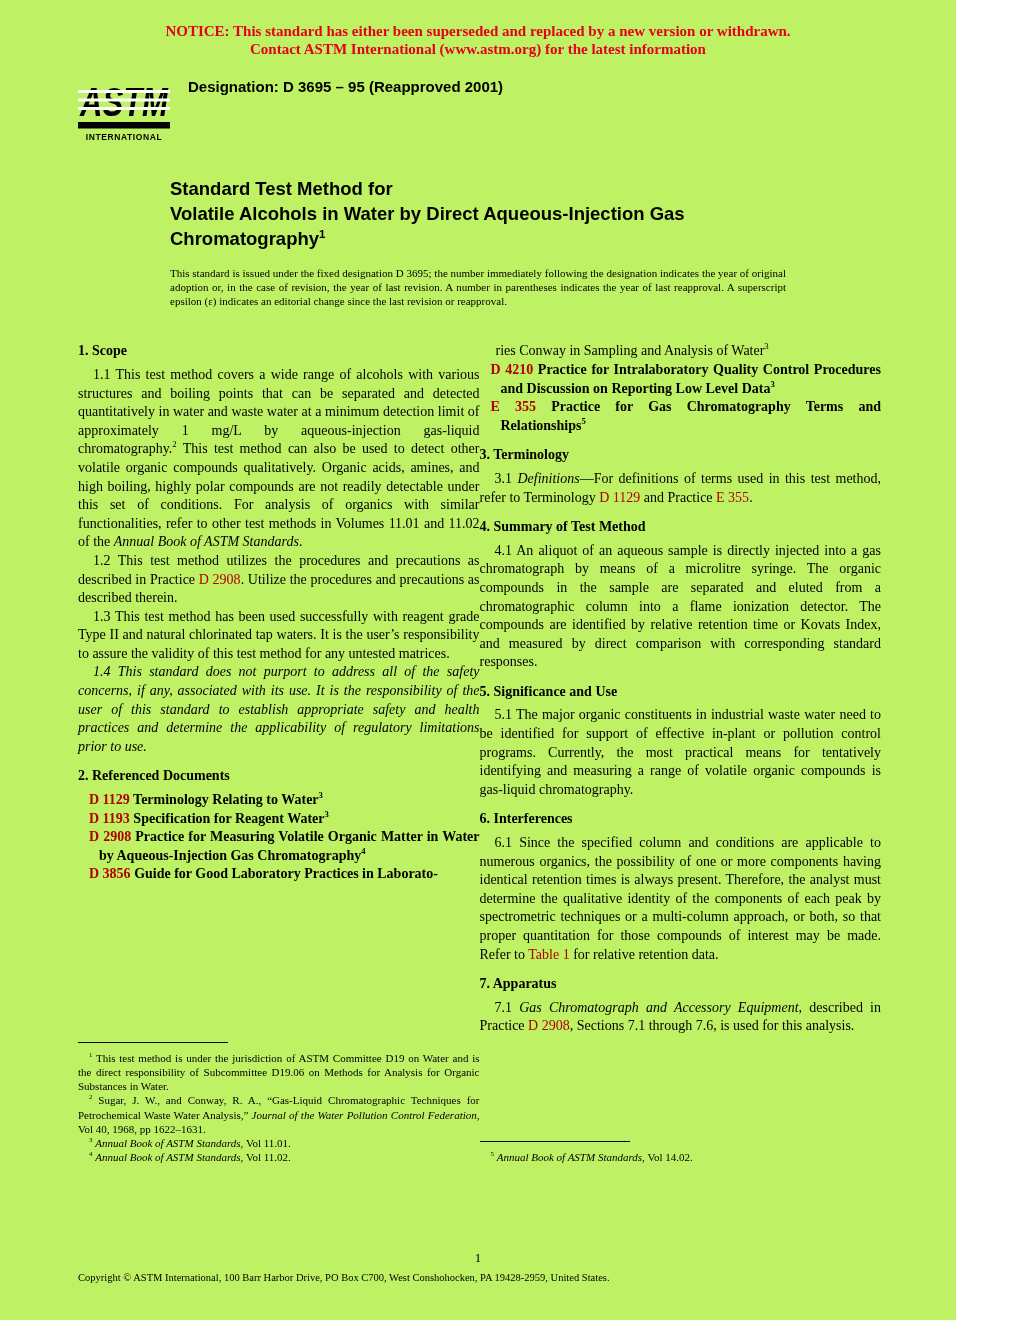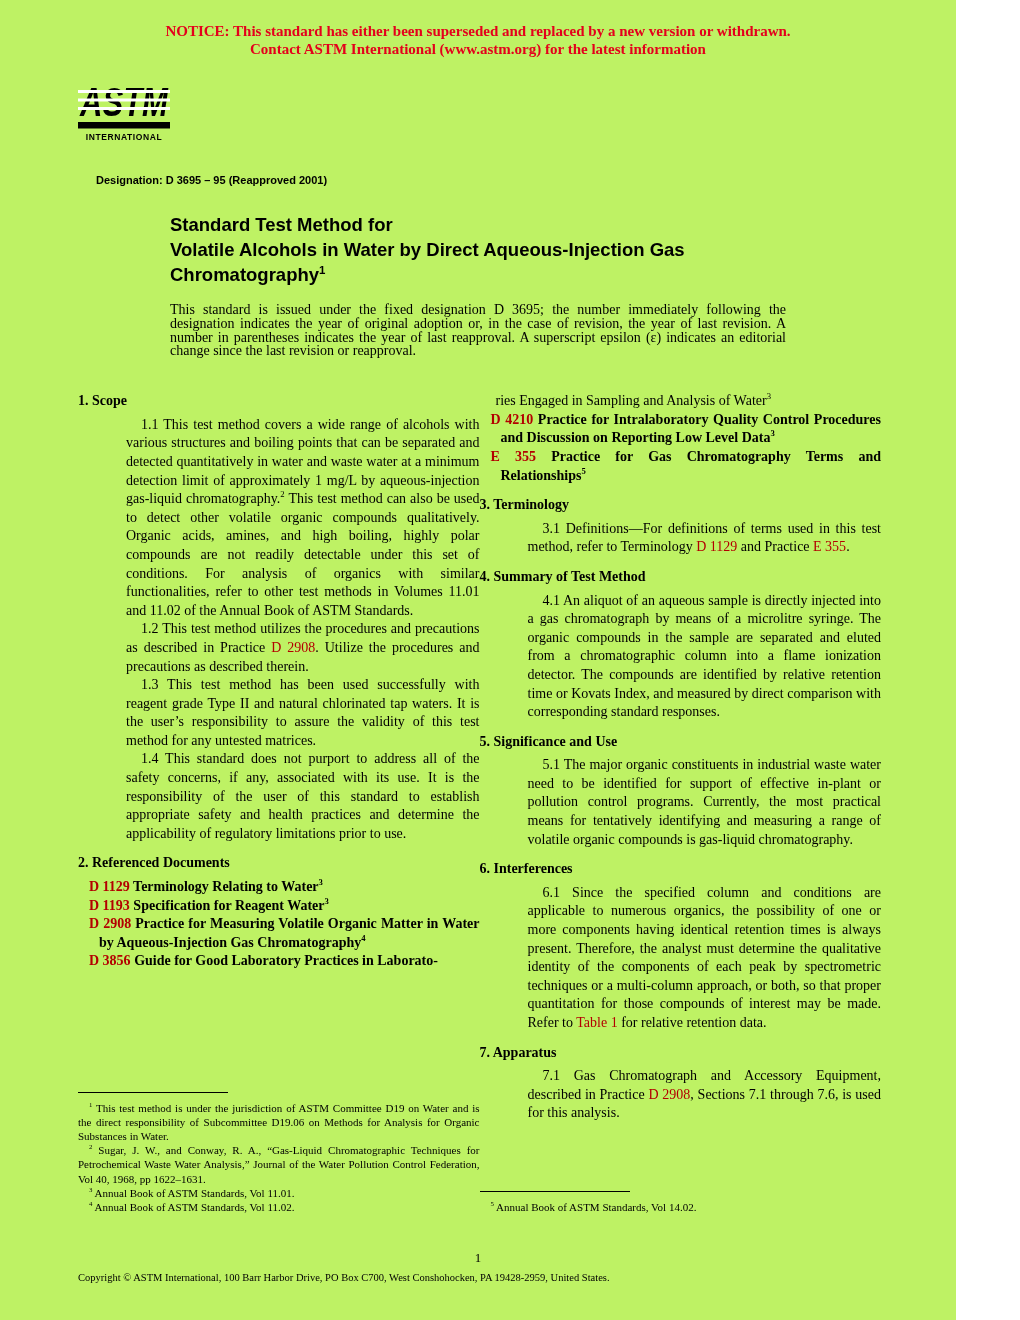--- a/index.html
+++ b/index.html
@@ -2,45 +2,45 @@
 <html style="--notice: #e4001c; --link: #b30000;"><head>
 <meta charset="utf-8">
 <style>
   html,body{margin:0;padding:0;background:#fff;}
   .page{width:956px;height:1320px;position:relative;background:#bef264;color:#000;
         font-family:"Liberation Serif","DejaVu Serif",serif;overflow:hidden;}
   p,h1,h2{margin:0;padding:0;}
 
   .notice{padding-top:22px;text-align:center;font-weight:bold;font-size:15px;line-height:18px;color:var(--notice,#e4001c);}
 
-  .header-row{display:flex;align-items:flex-start;margin:16px 75px 0 78px;flex-direction:column;}
+  .header-row{display:flex;align-items:flex-start;margin:16px 75px 0 78px;}
   .logo{width:92px;flex:0 0 auto;}
-  .designation{margin:24px 0 0 18px;font-family:"Liberation Sans",sans-serif;font-weight:bold;font-size:11px;}
+  .designation{margin:4px 0 0 18px;font-family:"Liberation Sans",sans-serif;font-weight:bold;font-size:15px;}
 
   .title-block{margin:26px 170px 0 170px;}
   .title-prefix,.title-main{font-family:"Liberation Sans",sans-serif;font-weight:bold;font-size:18.5px;line-height:25px;}
-  .issued-note{margin-top:16px;font-size:14px;line-height:13.8px;text-align:justify;}
+  .issued-note{margin-top:16px;font-size:11px;line-height:13.8px;text-align:justify;}
 
   .columns{display:flex;margin:34px 75px 0 78px;}
   .col{width:420px;height:822px;display:flex;flex-direction:column;
        font-size:14px;line-height:18.6px;text-align:justify;}
   .col h2{font-size:14px;font-weight:bold;margin:11px 0 5px;text-align:left;}
   .col > :first-child{margin-top:0;}
-  .para{text-indent:15px;margin-left:48px;}
+  .para{text-indent:15px;}
   .ref{padding-left:21px;text-indent:-10px;font-weight:bold;}
   .ref-cont{padding-left:16px;}
 
   .footnotes{margin-top:auto;}
   .fn-rule{width:150px;border-top:1.2px solid #000;margin-bottom:8px;}
   .fn{font-size:11px;line-height:14.2px;text-align:justify;text-indent:11px;}
 
   .copyright{position:absolute;left:78px;top:1272px;font-size:10.5px;}
   .page-number{position:absolute;left:0;right:0;top:1250px;text-align:center;font-size:13px;}
 
-  .it{}
+  .it{font-style:italic;}
   .lk{color:var(--link,#b30000);}
   sup{font-size:0.62em;vertical-align:super;line-height:0;}
 </style>
 </head>
 <body>
 
 <div class="page">
 
   <div class="notice">
     <div>NOTICE: This standard has either been superseded and replaced by a new version or withdrawn.</div>
@@ -85,21 +85,21 @@
       <div class="footnotes">
         <div class="fn-rule"></div>
         <p class="fn"><sup>1</sup><span> This test method is under the jurisdiction of ASTM Committee D19 on Water and is the direct responsibility of Subcommittee D19.06 on Methods for Analysis for Organic Substances in Water.</span></p>
         <p class="fn"><sup>2</sup><span> Sugar, J. W., and Conway, R. A., “Gas-Liquid Chromatographic Techniques for Petrochemical Waste Water Analysis,” </span><span class="it">Journal of the Water Pollution Control Federation,</span><span> Vol 40, 1968, pp 1622–1631.</span></p>
         <p class="fn"><sup>3</sup><span> </span><span class="it">Annual Book of ASTM Standards,</span><span> Vol 11.01.</span></p>
         <p class="fn"><sup>4</sup><span> </span><span class="it">Annual Book of ASTM Standards,</span><span> Vol 11.02.</span></p>
       </div>
     </div>
 
     <div class="col">
-      <p class="ref-cont"><span>ries Engaged in Sampling and Analysis of Water</span><sup>3</sup></p>
+      <p class="ref-cont"><span>ries Conway in Sampling and Analysis of Water</span><sup>3</sup></p>
       <p class="ref"><span class="lk">D 4210</span><span> Practice for Intralaboratory Quality Control Procedures and Discussion on Reporting Low Level Data</span><sup>3</sup></p>
       <p class="ref"><span class="lk">E 355</span><span> Practice for Gas Chromatography Terms and Relationships</span><sup>5</sup></p>
 
       <h2>3. Terminology</h2>
       <p class="para"><span>3.1 </span><span class="it">Definitions</span><span>—For definitions of terms used in this test method, refer to Terminology </span><span class="lk">D 1129</span><span> and Practice </span><span class="lk">E 355</span><span>.</span></p>
 
       <h2>4. Summary of Test Method</h2>
       <p class="para"><span>4.1 An aliquot of an aqueous sample is directly injected into a gas chromatograph by means of a microlitre syringe. The organic compounds in the sample are separated and eluted from a chromatographic column into a flame ionization detector. The compounds are identified by relative retention time or Kovats Index, and measured by direct comparison with corresponding standard responses.</span></p>
 
       <h2>5. Significance and Use</h2>

